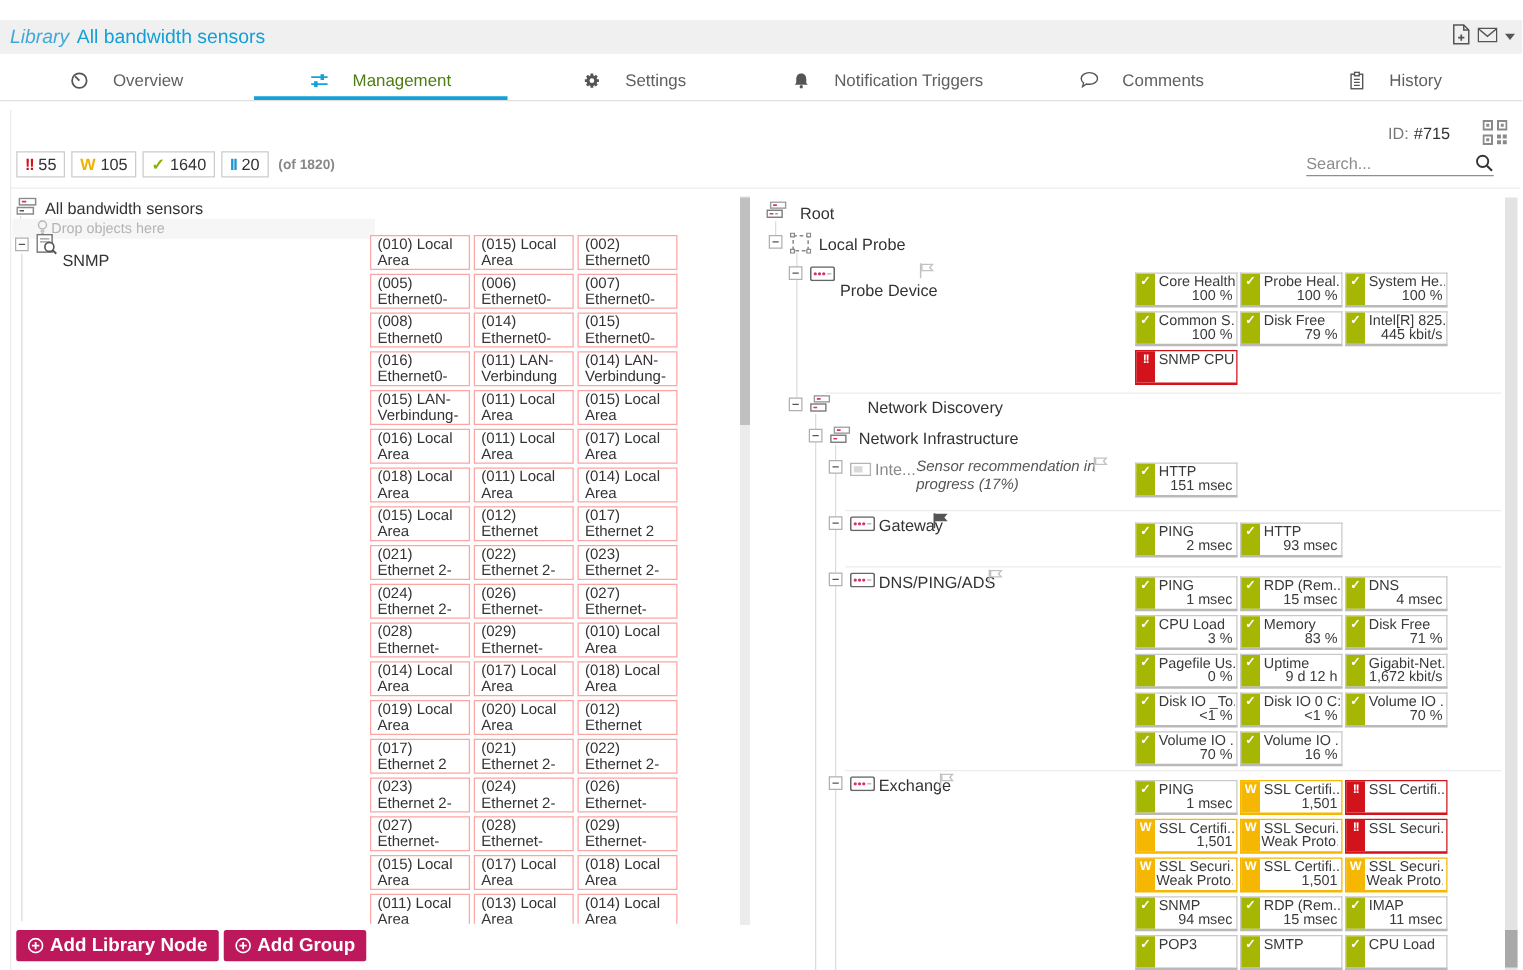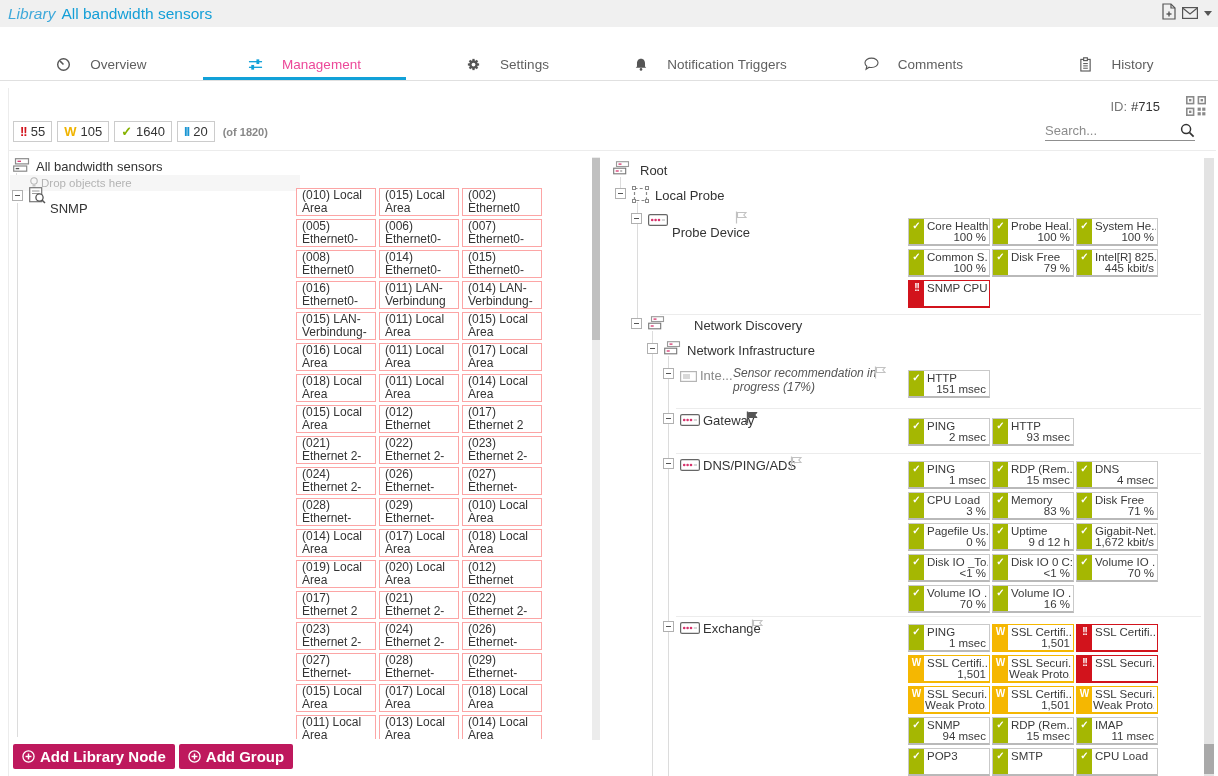--- a/index.html
+++ b/index.html
@@ -1,34 +1,34 @@
 <!DOCTYPE html>
 <html><head>
 <meta charset="utf-8">
 <style>
   * { margin:0; padding:0; box-sizing:border-box; }
   body { font-family:"Liberation Sans", sans-serif; background:#fff; }
   #app { position:relative; width:1218px; height:776px; overflow:hidden; background:#fff; }
   .abs { position:absolute; }
 
   
-  .header { position:absolute; left:0; top:0; width:1218px; height:27px; background:#f0f0f0;
+  .header { position:absolute; left:0; top:16px; width:1218px; height:27px; background:#f0f0f0;
             display:flex; align-items:center; padding-left:8px; }
   .title-prefix { font-style:italic; font-size:15.5px; color:#3fa9da; margin-right:6px; }
   .title-main { font-size:15.5px; color:#149fd7; }
   .header-icons { position:absolute; right:6px; top:0; height:27px; display:flex; align-items:center; gap:6px; color:#555; }
   .caret { width:0; height:0; border-left:4px solid transparent; border-right:4px solid transparent; border-top:5px solid #555; }
 
   
   .tabbar { position:absolute; left:0; top:48px; width:1218px; height:33px; background:#fff;
             border-bottom:1px solid #e0e0e0; display:flex; }
   .tab { flex:1; display:flex; align-items:center; justify-content:center; gap:19px;
          font-size:13.5px; color:#5f5f5f; cursor:pointer; }
   .tab svg { color:#555; }
-  .tab.active { color:#ec4899; box-shadow: inset 0 -3px 0 #12a1d8; }
+  .tab.active { color:#4d7c0f; box-shadow: inset 0 -3px 0 #12a1d8; }
   .tab.active svg { color:#12a1d8; }
 
   
   .id-row { position:absolute; left:1060px; top:99px; width:100px; text-align:right; font-size:13px; color:#333; }
   .id-row .id-label { color:#777; margin-right:4px; }
   .qr { position:absolute; left:1186px; top:96px; color:#8a8a8a; }
   .badges { position:absolute; left:13px; top:121px; display:flex; align-items:center; gap:5px; }
   .badge { display:flex; align-items:center; gap:4px; border:1px solid #ccc; background:#fff;
            height:21px; padding:0 6px; font-size:13px; color:#333; cursor:pointer; }
   .b-down { color:#d2131c; font-weight:bold; letter-spacing:-1px; }

